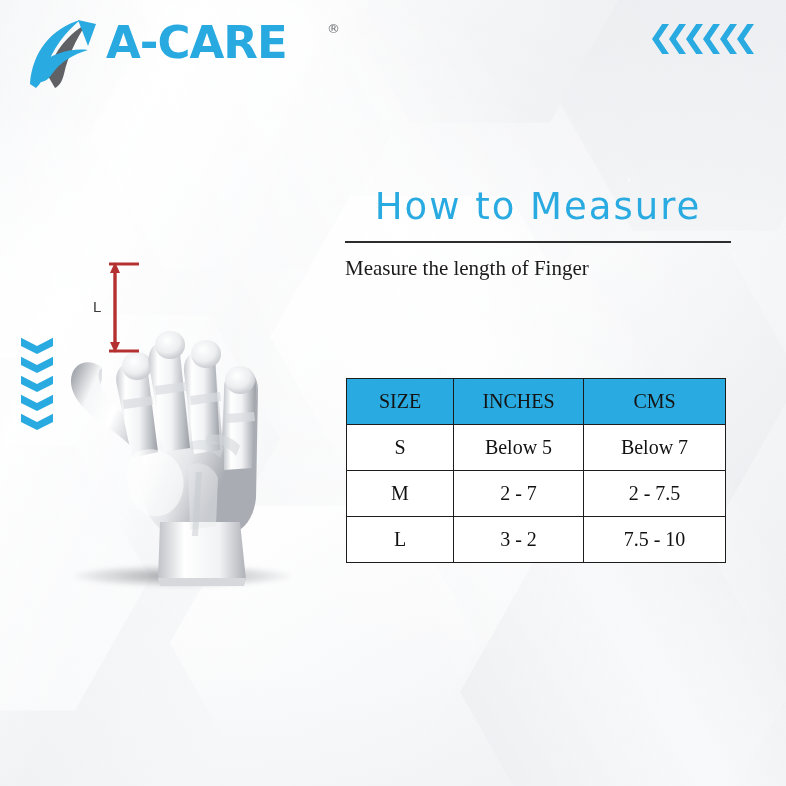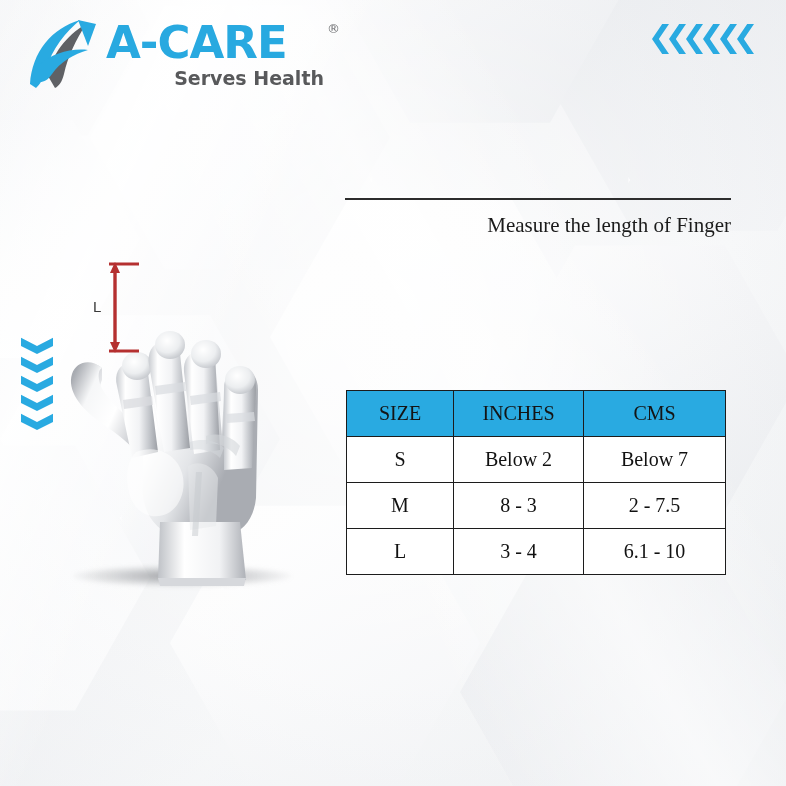--- a/index.html
+++ b/index.html
@@ -155,30 +155,30 @@
   .title-rule {
     height: 2px;
     background: #2d2d2d;
     margin-top: 12px;
     width: 100%;
   }
   .subtitle {
     font-family: "Liberation Serif", serif;
     font-size: 21px;
     color: #1b1b1b;
-    text-align: right;
+    text-align: left;
     margin-top: 13px;
     white-space: nowrap;
   }
 
   
   .size-table {
     position: absolute;
     left: 346px;
-    top: 390px;
+    top: 378px;
     width: 379px;
     border-collapse: collapse;
     table-layout: fixed;
   }
   .size-table th,
   .size-table td {
     border: 1.5px solid #1c1c1c;
     text-align: center;
     font-family: "Liberation Serif", serif;
     font-size: 20px;
@@ -266,21 +266,20 @@
         <path d="M4 66 C6 34 26 10 54 2 C40 14 26 30 20 52 C17 62 14 66 10 70 Z" fill="#29aae1"></path>
         <path d="M22 58 C26 36 40 18 60 6 C50 22 42 38 38 56 C36 64 33 68 29 70 Z" fill="#5f6165"></path>
         <path d="M14 46 C26 36 44 30 62 32 C48 36 34 44 26 56 C22 62 18 64 14 64 Z" fill="#29aae1"></path>
         <path d="M52 2 L70 6 L62 28 Z" fill="#29aae1"></path>
       </svg>
     </div>
     <div class="logo-text-wrap">
       <div class="logo-word">
         A-CARE<span class="logo-reg">®</span>
       </div>
-      <div class="logo-tag">Serves Health</div>
     </div>
   </div>
 
   <div class="chev-right-cluster">
     <div class="chev-left"></div>
     <div class="chev-left"></div>
     <div class="chev-left"></div>
     <div class="chev-left"></div>
     <div class="chev-left"></div>
     <div class="chev-left"></div>
@@ -288,20 +287,21 @@
 
   <div class="chev-down-cluster">
     <div class="chev-down"></div>
     <div class="chev-down"></div>
     <div class="chev-down"></div>
     <div class="chev-down"></div>
     <div class="chev-down"></div>
   </div>
 
   <div class="heading-block">
+    <div class="title">How to Measure</div>
     <div class="title-rule"></div>
     <div class="subtitle">Measure the length of Finger</div>
   </div>
 
   <div class="hand-stage">
     <div class="hand-shadow"></div>
     <svg class="hand-svg" width="290" height="360" viewBox="0 0 290 360" xmlns="http://www.w3.org/2000/svg">
       <defs>
         <linearGradient id="gFinger" x1="0" y1="0" x2="1" y2="0">
           <stop offset="0%" stop-color="#c9ccd1"></stop>
@@ -418,29 +418,29 @@
     <thead>
       <tr>
         <th>SIZE</th>
         <th>INCHES</th>
         <th>CMS</th>
       </tr>
     </thead>
     <tbody>
       <tr>
         <td>S</td>
-        <td>Below 2</td>
+        <td>Below 5</td>
         <td>Below 7</td>
       </tr>
       <tr>
         <td>M</td>
-        <td>8 - 3</td>
+        <td>2 - 7</td>
         <td>2 - 7.5</td>
       </tr>
       <tr>
         <td>L</td>
-        <td>3 - 4</td>
-        <td>6.1 - 10</td>
+        <td>3 - 2</td>
+        <td>7.5 - 10</td>
       </tr>
     </tbody>
   </table>
 
 </div>
 
 </body></html>

